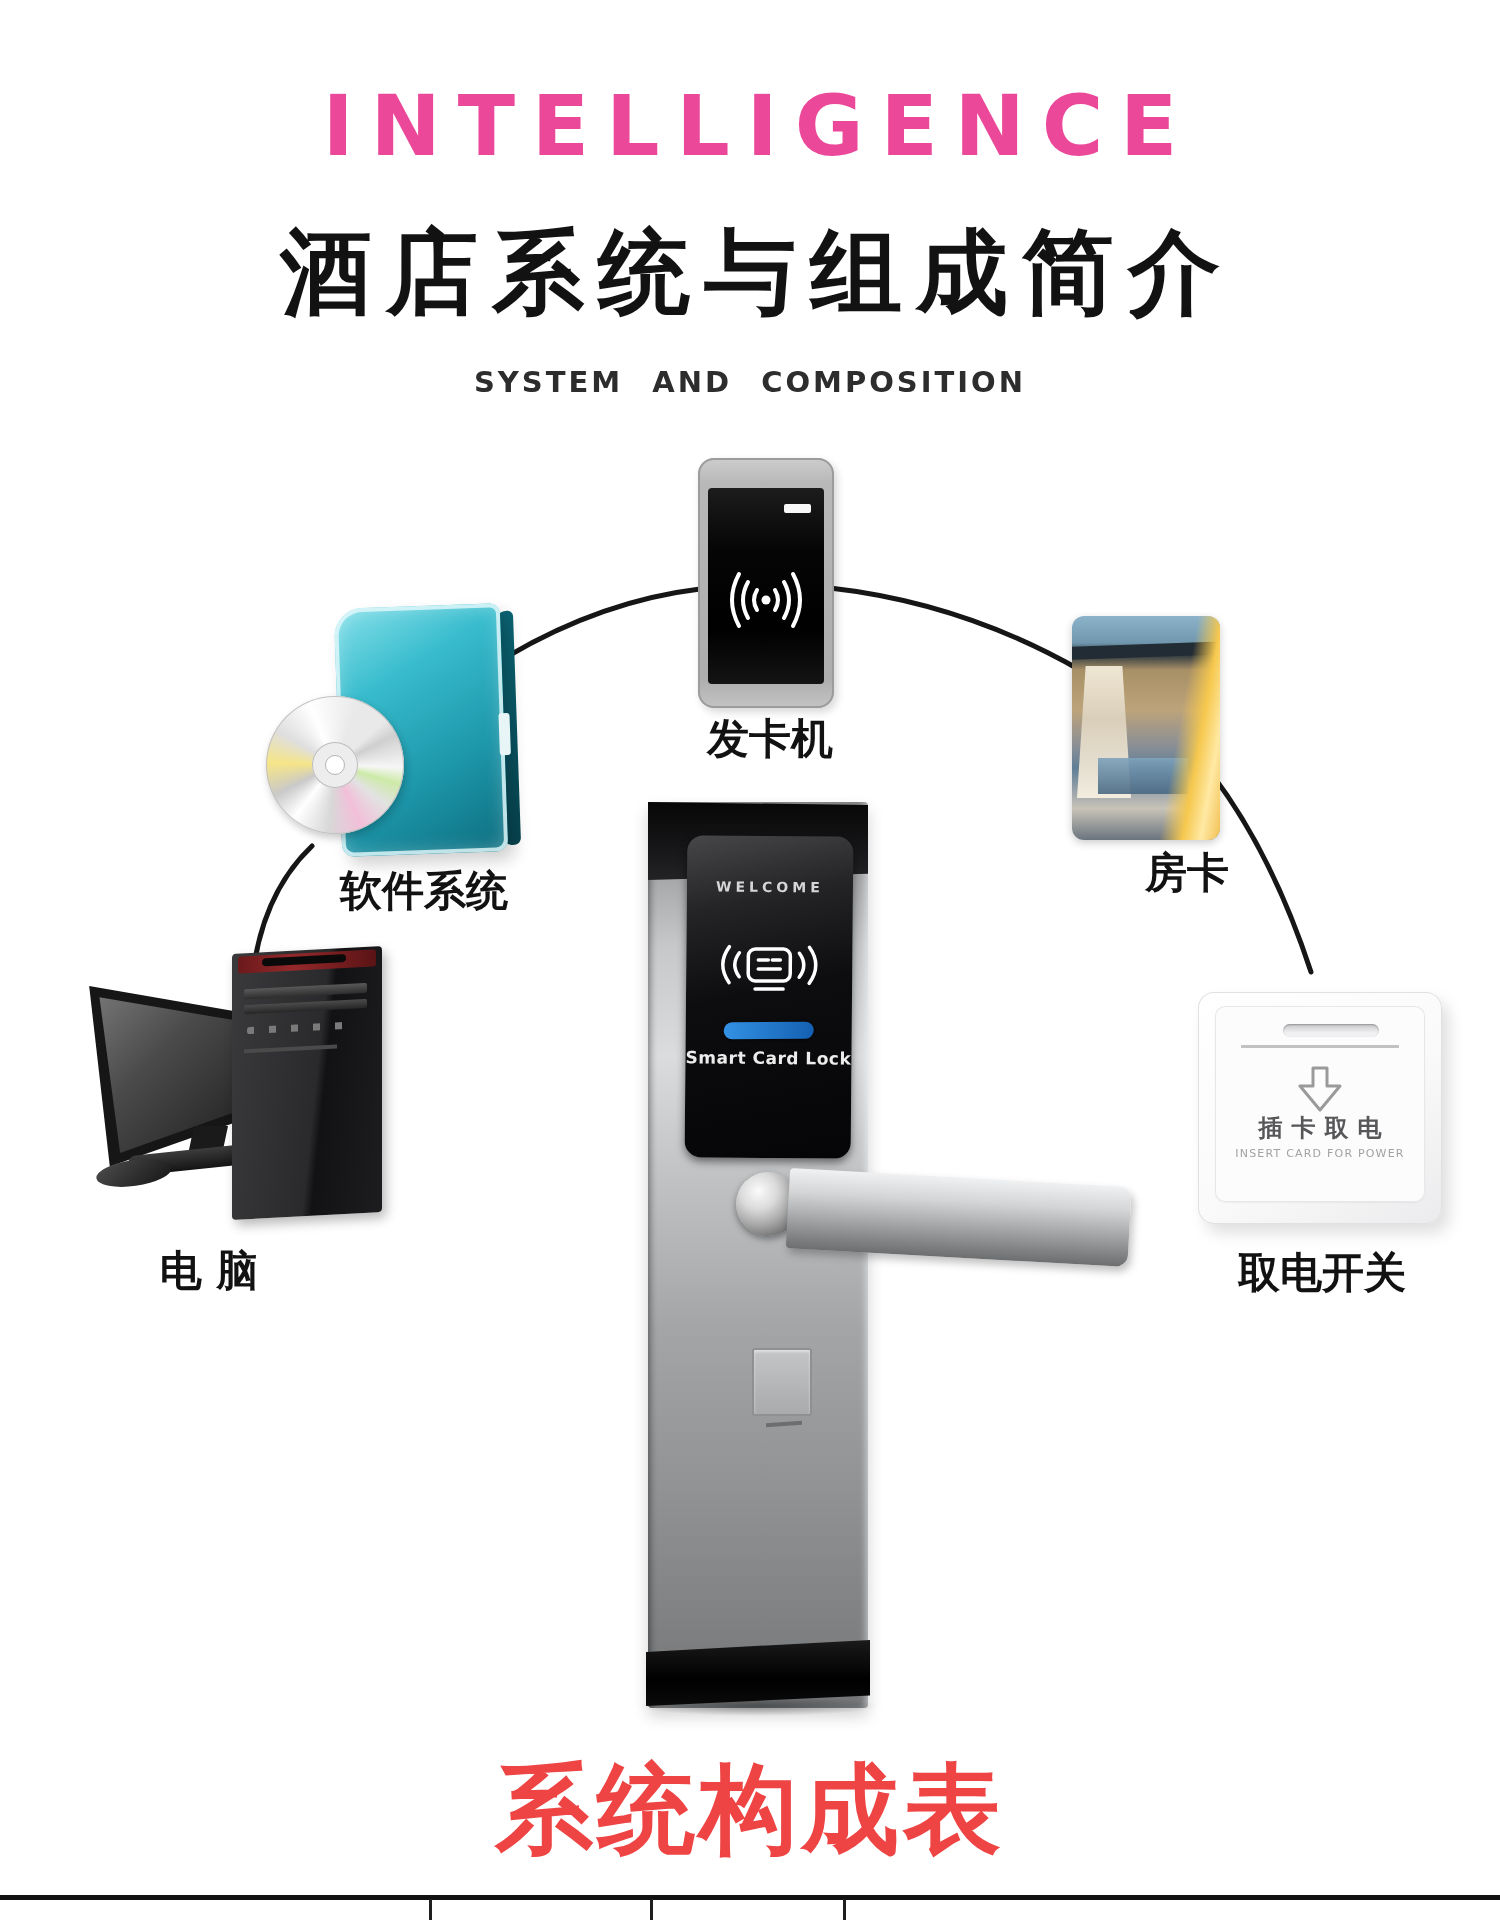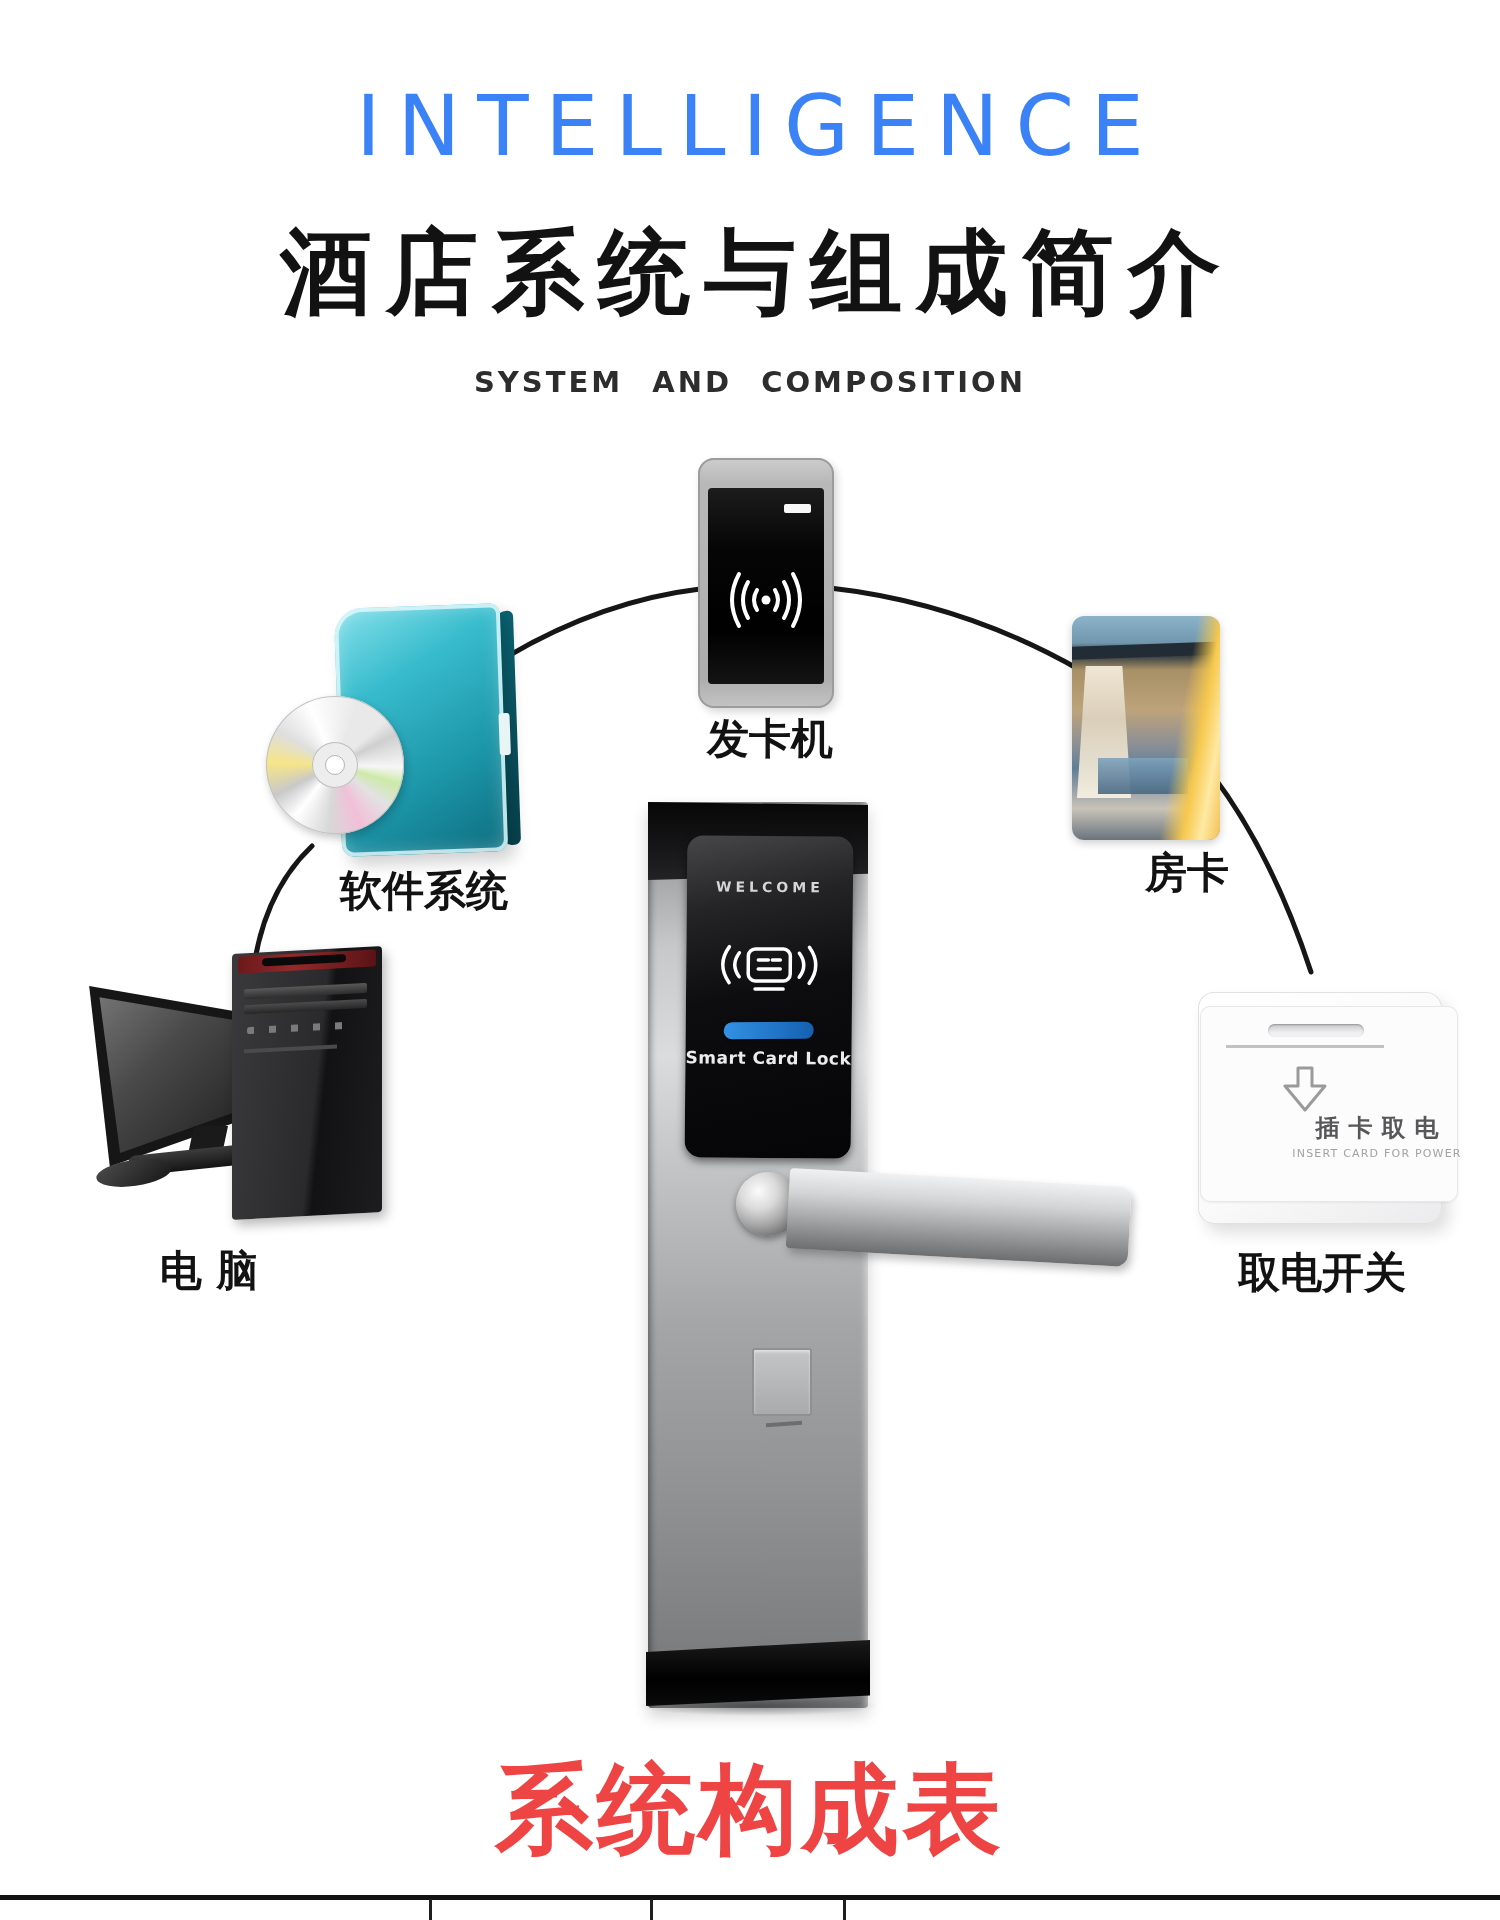--- a/index.html
+++ b/index.html
@@ -2,21 +2,21 @@
 <html><head>
 <meta charset="utf-8">
 <style>
   html,body{margin:0;padding:0;background:#fff;}
   #stage{position:relative;width:1500px;height:1920px;background:#ffffff;overflow:hidden;
          font-family:"DejaVu Sans","Liberation Sans",sans-serif;}
   .abs{position:absolute;}
   .ctr{left:0;width:100%;text-align:center;}
 
   
-  .title-en{top:84px;font-size:84px;font-weight:400;color:#3b82f6;letter-spacing:.20em;text-indent:.20em;line-height:1;}
+  .title-en{top:84px;font-size:84px;font-weight:700;color:#ec4899;letter-spacing:.20em;text-indent:.20em;line-height:1;}
   .title-zh{top:220px;font-size:92px;font-weight:bold;color:#121212;letter-spacing:14px;text-indent:14px;line-height:1.15;}
   .subtitle{top:368px;font-size:29px;font-weight:bold;color:#2d2d2d;letter-spacing:3px;word-spacing:16px;line-height:1;}
 
   
   #arcs{left:0;top:0;}
 
   
   .node-label{font-size:42px;font-weight:600;color:#121212;white-space:nowrap;transform:translateX(-50%);line-height:1;text-align:right;}
 
   
@@ -112,22 +112,22 @@
   .key-dash{position:absolute;left:118px;top:620px;width:36px;height:4px;background:#6e6e6e;transform:rotate(-4deg);}
   .lock-cap-bottom{position:absolute;left:-2px;top:838px;width:224px;height:66px;
       background:linear-gradient(180deg,#1a1a1a,#000 60%,#0b0b0b);clip-path:polygon(0 18%,100% 0,100% 84%,0 100%);}
   .lock-shadow{position:absolute;left:-12px;top:894px;width:244px;height:20px;
       background:radial-gradient(ellipse,rgba(0,0,0,.35),rgba(0,0,0,0) 70%);}
 
   
   #pswitch{left:1198px;top:992px;width:244px;height:232px;border-radius:16px;
       background:linear-gradient(145deg,#ffffff 0%,#fafafa 55%,#ebebed 100%);
       box-shadow:7px 9px 16px rgba(0,0,0,.13),inset 0 0 0 1px #e1e1e3;}
-  .ps-inner{position:absolute;left:2px;top:14px;width:210px;height:196px;border-radius:10px;background:#fcfcfd;
-      box-shadow:inset 0 0 0 1px #e7e7e9,0 1px 2px rgba(0,0,0,.05);padding-left:48px;}
+  .ps-inner{position:absolute;left:17px;top:14px;width:210px;height:196px;border-radius:10px;background:#fcfcfd;
+      box-shadow:inset 0 0 0 1px #e7e7e9,0 1px 2px rgba(0,0,0,.05);}
   .ps-slot{position:absolute;left:68px;top:18px;width:96px;height:13px;border-radius:7px;
       background:linear-gradient(180deg,#c8c8ca,#f1f1f3 70%);box-shadow:inset 0 1px 2px rgba(0,0,0,.28);}
   .ps-line{position:absolute;left:26px;top:39px;width:158px;height:3px;background:#c2c2c4;}
   .ps-arrow{position:absolute;left:81px;top:60px;}
   .ps-zh{position:absolute;top:110px;width:100%;text-align:center;font-size:24px;font-weight:bold;
       color:#57575a;letter-spacing:9px;text-indent:9px;line-height:1;}
   .ps-en{position:absolute;top:142px;width:100%;text-align:center;font-size:11px;color:#a2a2a4;
       letter-spacing:1.2px;line-height:1;}
 
   

